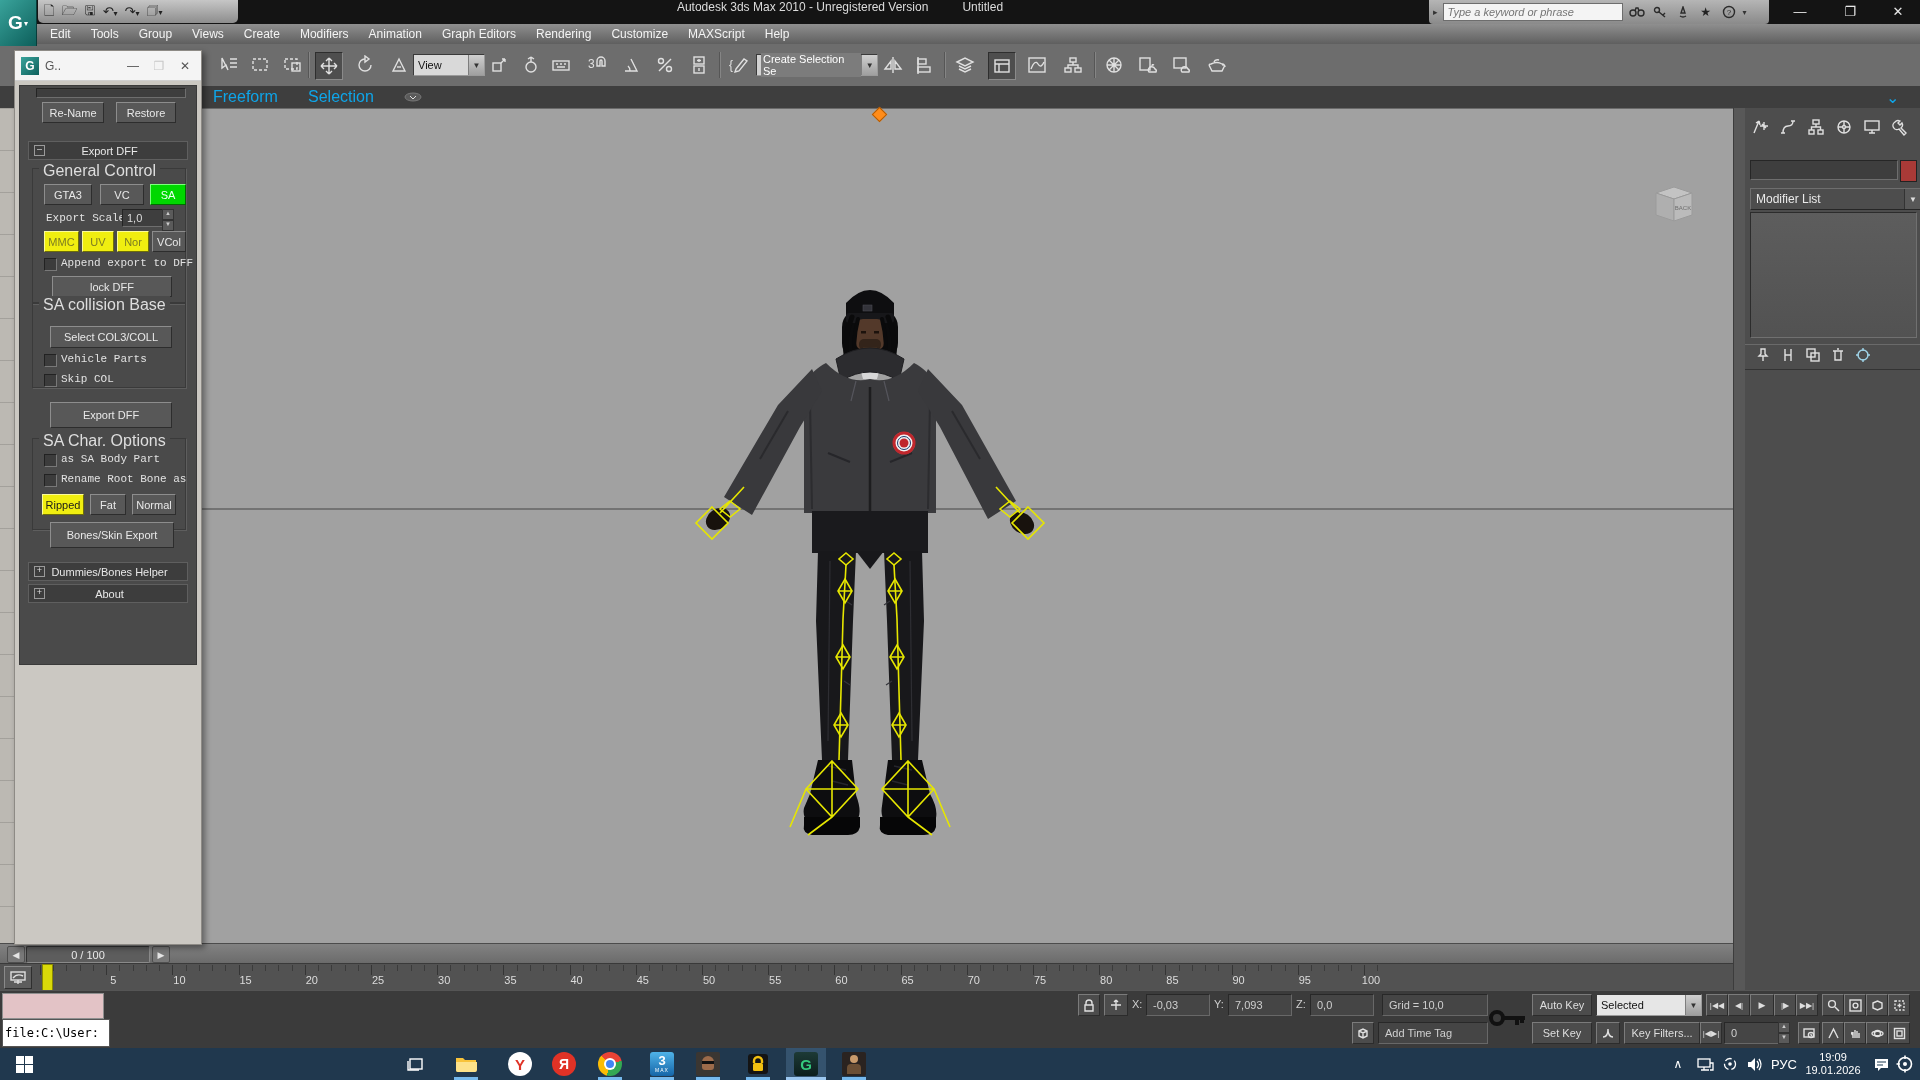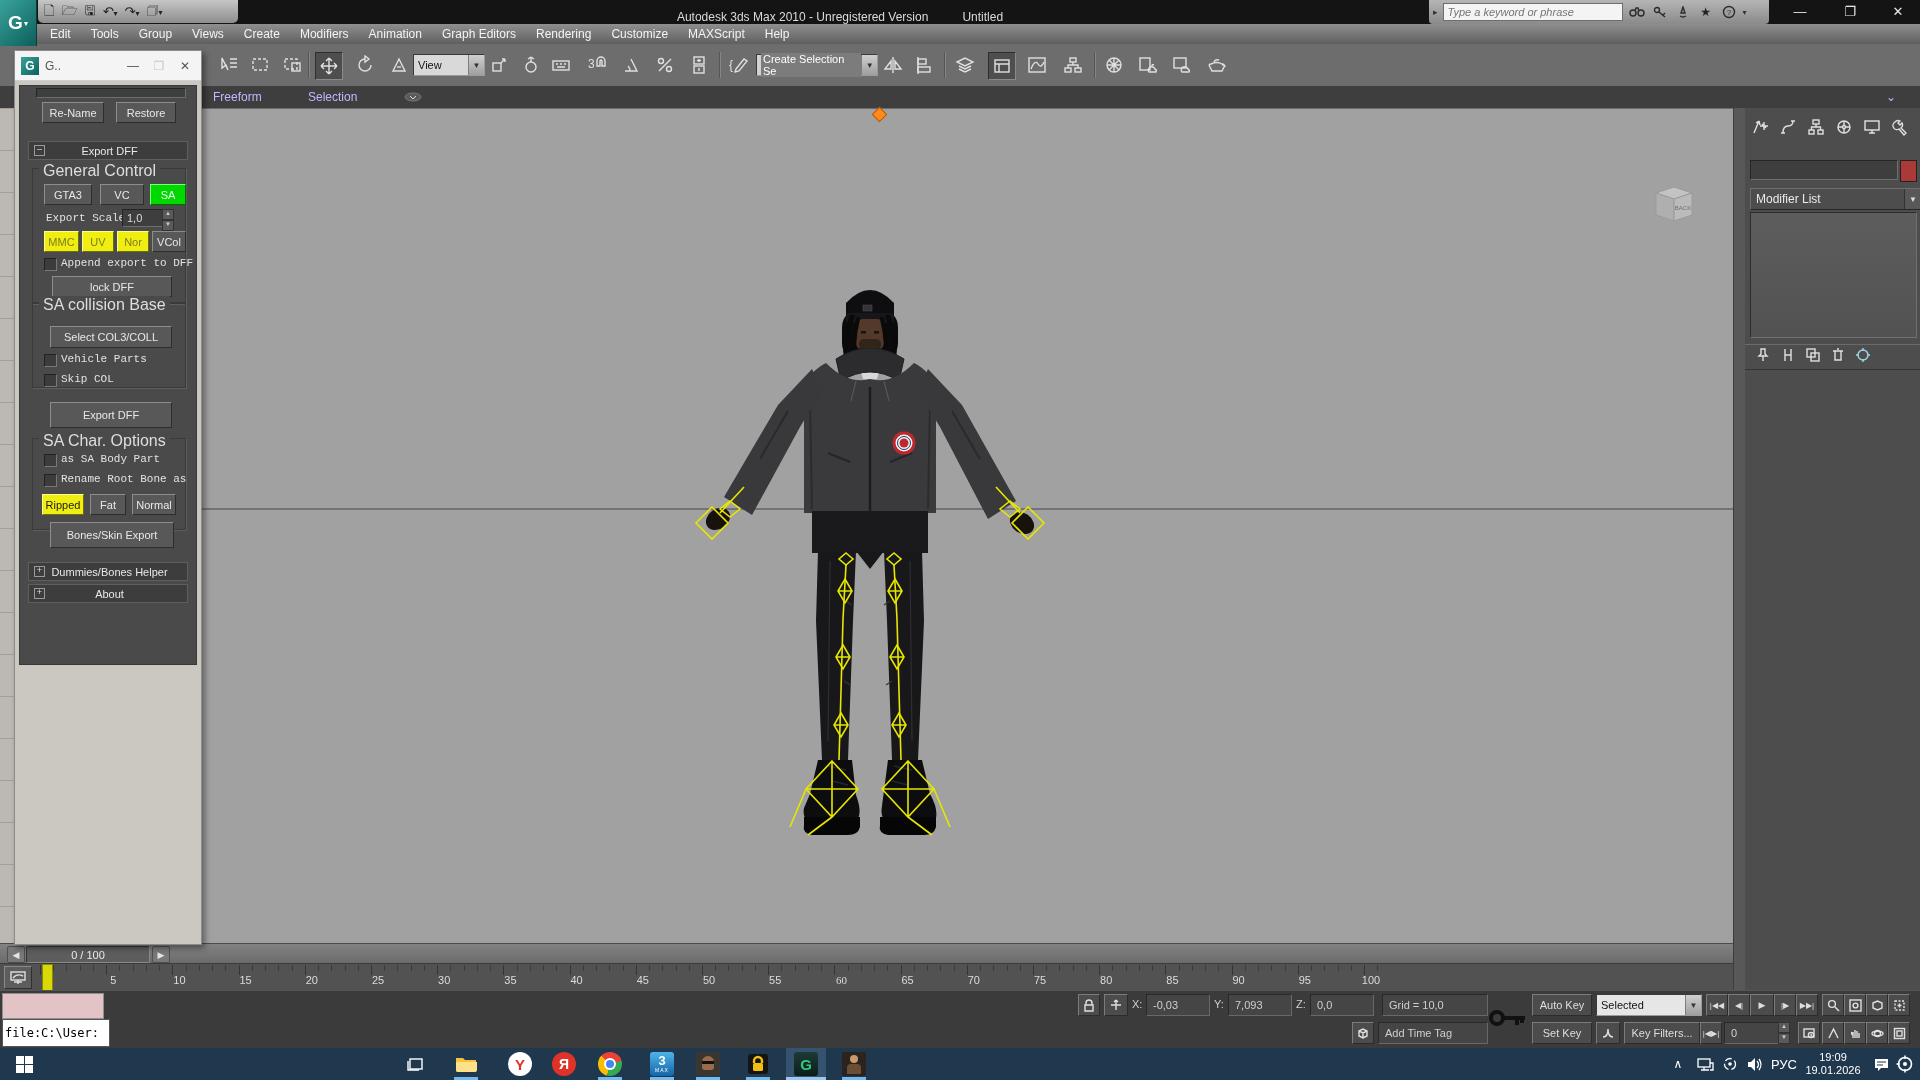--- a/index.html
+++ b/index.html
@@ -7,41 +7,41 @@
           font-family:"Liberation Sans","DejaVu Sans",sans-serif;-webkit-font-smoothing:antialiased;}
   .a{position:absolute;}
   
   #titlebar{left:0;top:0;width:1920px;height:24px;background:#141414;color:#e4e4e4;}
   #appbtn{left:0;top:0;width:36px;height:46px;background:linear-gradient(135deg,#39a39b,#0d5f5b);
           z-index:70;display:flex;align-items:center;justify-content:center;color:#fff;font-weight:bold;font-size:19px;border-right:1px solid #083c39;}
   #appbtn .dd{font-size:8px;margin-left:1px;}
   #qat{left:38px;top:0;height:23px;width:188px;background:linear-gradient(#c6c6c6,#8d8d8d);
        border-radius:0 0 5px 5px;display:flex;align-items:center;padding:0 6px;gap:7px;color:#222;font-size:13px;}
   #qat .q{cursor:default;}
-  #title-text{left:560px;top:0;width:560px;height:24px;display:flex;align-items:flex-end;justify-content:center;gap:34px;font-size:12px;color:#dcdcdc;}
+  #title-text{left:560px;top:0;width:560px;height:24px;display:flex;align-items:flex-start;justify-content:center;gap:34px;font-size:12px;color:#dcdcdc;}
   #searchpanel{left:1429px;top:0;width:332px;height:24px;background:linear-gradient(#b5b5b5,#8a8a8a);
        display:flex;align-items:center;padding:0 4px;gap:5px;border-radius:0 0 4px 4px;}
   #searchpanel input{width:170px;height:16px;border:1px solid #6d6d6d;font-style:italic;font-size:11px;padding:0 4px;
        font-family:"Liberation Sans",sans-serif;color:#555;background:#f4f4f4;}
   .spicon{width:18px;height:16px;display:flex;align-items:center;justify-content:center;color:#222;font-size:12px;}
   .winbtn{top:0;width:28px;height:22px;color:#e8e8e8;display:flex;align-items:center;justify-content:center;font-size:13px;}
   
   #menubar{left:0;top:24px;width:1920px;height:20px;background:linear-gradient(#8f8f8f,#5f5f5f);display:flex;align-items:center;padding-left:40px;}
   .mitem{padding:0 10px;font-size:12px;color:#f4f4f4;}
   
   #toolbar{left:0;top:44px;width:1920px;height:42px;background:#6d6d6d;border-bottom:1px solid #4a4a4a;}
   .ticon{position:absolute;top:8px;width:26px;height:26px;display:flex;align-items:center;justify-content:center;}
   .ticon svg{display:block;}
   .tsep{position:absolute;top:8px;width:1px;height:26px;background:#565656;border-right:1px solid #858585;}
   .pressed{background:#4e4e4e;border:1px solid;border-color:#2e2e2e #8a8a8a #8a8a8a #2e2e2e;}
   .combo{position:absolute;top:10px;height:20px;background:#d9d9d9;border:1px solid;border-color:#3a3a3a #9a9a9a #9a9a9a #3a3a3a;
          display:flex;align-items:center;font-size:11px;color:#111;padding-left:4px;justify-content:space-between;}
   .combo .arr{width:15px;height:100%;background:linear-gradient(#cfcfcf,#9f9f9f);border-left:1px solid #7e7e7e;display:flex;align-items:center;justify-content:center;font-size:8px;color:#333;}
   
-  #ribbon{left:0;top:86px;width:1920px;height:22px;background:#3e3e3e;color:#c4b5fd;font-size:12px;}
+  #ribbon{left:0;top:86px;width:1920px;height:22px;background:#3e3e3e;color:#0ea5e9;font-size:16px;}
   .rtab{position:absolute;top:3px;height:16px;display:flex;align-items:center;padding:0 8px;}
   
   #leftcol{left:0;top:108px;width:200px;height:857px;background:#c6c3bd;}
   #leftruler{left:0;top:108px;width:14px;height:857px;background:#bcb9b3;
      background-image:repeating-linear-gradient(#00000022 0 1px,transparent 1px 42px);}
   
   #viewport{left:200px;top:108px;width:1533px;height:835px;background:#a1a1a1;border-top:1px solid #6a6a6a;}
   #horizon{left:0;top:399px;width:1533px;height:2px;background:#737373;}
   #vpmark{left:674px;top:0px;width:9px;height:9px;background:#ff8c1a;transform:rotate(45deg);border:1px solid #b35900;}
   #viewcube{left:1448px;top:72px;width:52px;height:42px;}
@@ -609,21 +609,21 @@
         <span class="tick" style="left: 164.4px;">10</span>
         <span class="tick" style="left: 230.6px;">15</span>
         <span class="tick" style="left: 296.8px;">20</span>
         <span class="tick" style="left: 363px;">25</span>
         <span class="tick" style="left: 429.2px;">30</span>
         <span class="tick" style="left: 495.4px;">35</span>
         <span class="tick" style="left: 561.6px;">40</span>
         <span class="tick" style="left: 627.8px;">45</span>
         <span class="tick" style="left: 694px;">50</span>
         <span class="tick" style="left: 760.2px;">55</span>
-        <span class="tick" style="left: 826.4px; font-family: Liberation Serif, serif;">60</span>
+        <span class="tick" style="left: 826.4px;">60</span>
         <span class="tick" style="left: 892.6px;">65</span>
         <span class="tick" style="left: 958.8px;">70</span>
         <span class="tick" style="left: 1025px;">75</span>
         <span class="tick" style="left: 1091.2px;">80</span>
         <span class="tick" style="left: 1157.4px;">85</span>
         <span class="tick" style="left: 1223.6px;">90</span>
         <span class="tick" style="left: 1289.8px;">95</span>
         <span class="tick" style="left: 1356px;">100</span>
       </div>
     <div id="framemarker" class="a"></div>

